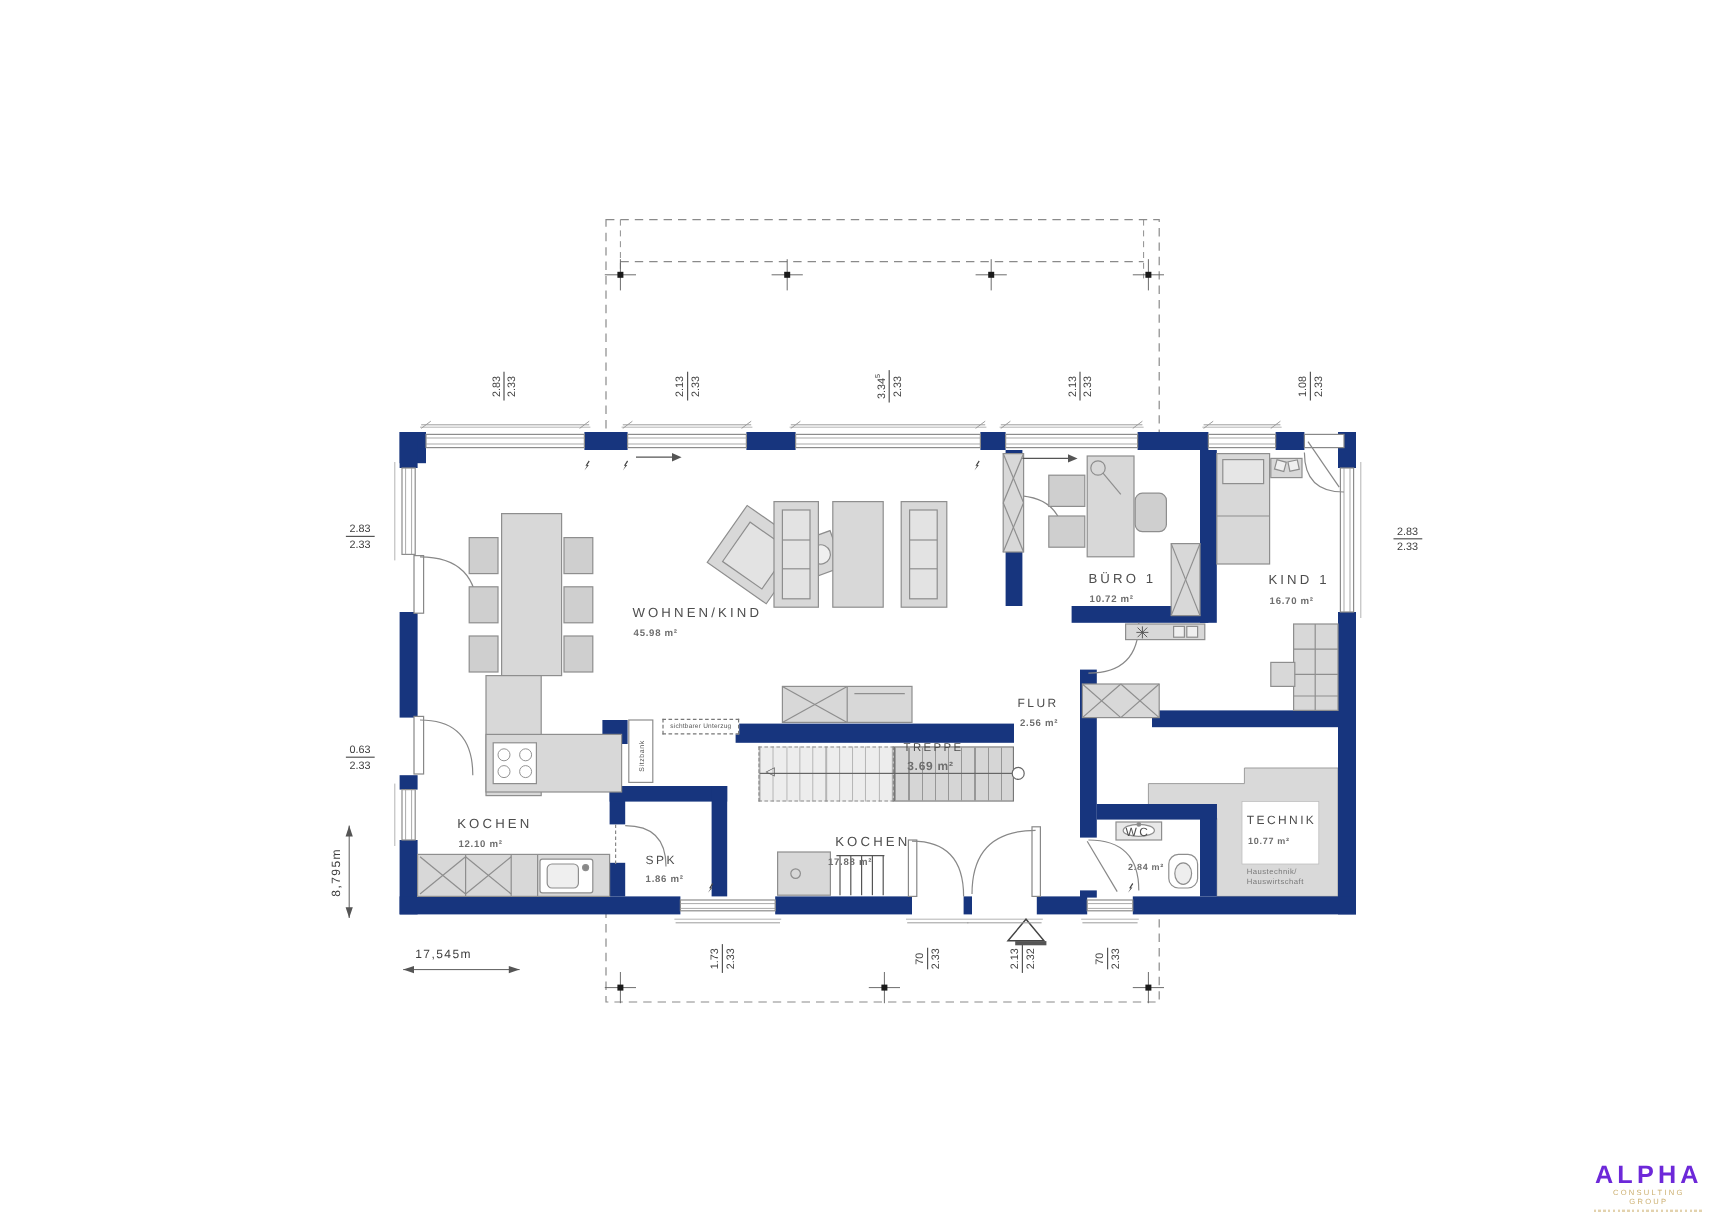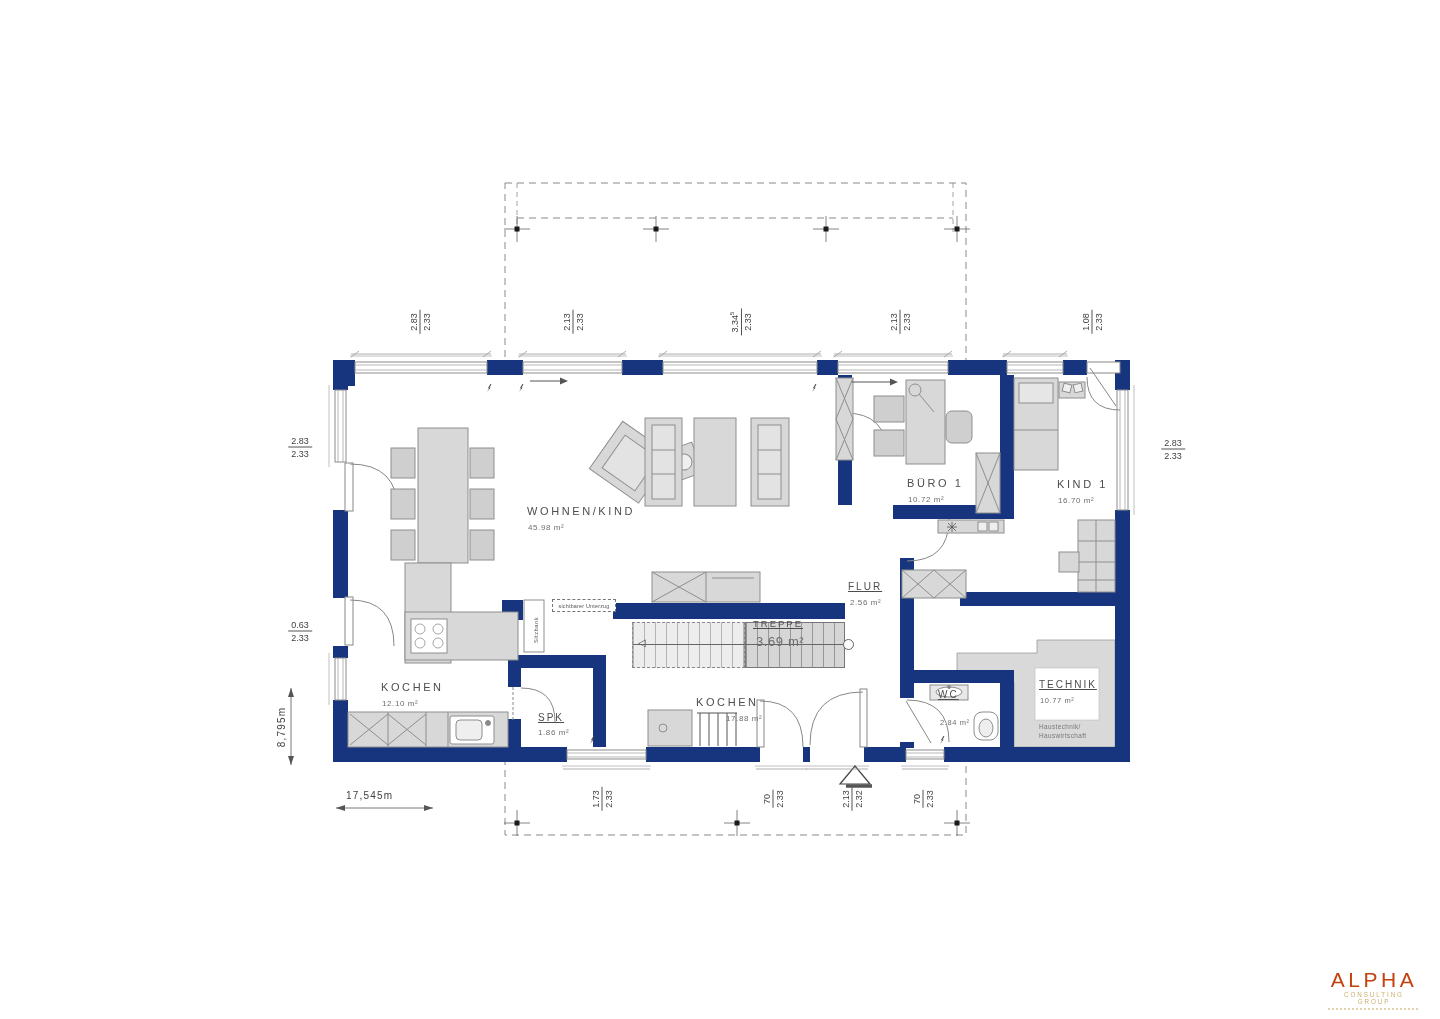--- a/index.html
+++ b/index.html
@@ -1,21 +1,21 @@
 <!DOCTYPE html>
 <html><head>
 <meta charset="utf-8">
 <style>
   html,body{margin:0;padding:0;background:#fff;}
   #canvas{position:relative;width:1440px;height:1019px;background:#fff;overflow:hidden;
           font-family:"Liberation Sans", sans-serif;}
   #plan-svg{position:absolute;left:0;top:0;}
   .lbl{position:absolute;color:#4d4d4d;font-size:11px;letter-spacing:2.6px;white-space:nowrap;}
-  .area{position:absolute;color:#6e6e6e;font-size:8px;letter-spacing:.6px;white-space:nowrap;}
-  .small-lbl{font-size:10px;letter-spacing:2px;text-decoration:underline;}
+  .area{position:absolute;color:#6e6e6e;font-size:8px;letter-spacing:.6px;white-space:nowrap;font-weight:bold;}
+  .small-lbl{font-size:10px;letter-spacing:2px;}
   .tiny-note{position:absolute;color:#787878;font-size:6.4px;letter-spacing:.4px;white-space:nowrap;}
   .dim{position:absolute;color:#3f3f3f;font-size:9px;line-height:10px;text-align:center;white-space:nowrap;}
   .dim .num{display:block;border-bottom:1px solid #555;padding:0 3px 1px;}
   .dim .den{display:block;padding-top:1px;}
   .dim sup{font-size:6px;}
   .rot{transform:translate(-50%,-50%) rotate(-90deg);}
   .up{transform:translate(-50%,-50%);}
   .dim-total{position:absolute;color:#3f3f3f;font-size:10px;letter-spacing:1.2px;white-space:nowrap;}
   .stairs{position:absolute;box-sizing:border-box;}
   .stairs-left{left:632px;top:622px;width:113px;height:46px;
@@ -26,21 +26,21 @@
     border:1px solid #777;}
   .stairs-mid{left:633px;top:644px;width:212px;height:1px;background:#666;}
   .stairs-circle{left:843px;top:639px;width:11px;height:11px;border:1px solid #666;border-radius:50%;background:#fff;}
   .stairs-arrow{left:638px;top:637px;color:#555;font-size:10px;}
   .beam-box{position:absolute;left:552px;top:599px;width:64px;height:13px;border:1px dashed #777;
     background:#fff;box-sizing:border-box;display:flex;align-items:center;justify-content:center;
     font-size:5.4px;color:#555;letter-spacing:.2px;white-space:nowrap;}
   .bench-lbl{position:absolute;left:536px;top:630px;transform:translate(-50%,-50%) rotate(-90deg);
     font-size:5.8px;color:#555;letter-spacing:.5px;}
   .logo{position:absolute;left:1328px;top:969px;width:92px;text-align:center;}
-  .logo-title{color:#c2410c;font-size:21px;font-weight:normal;letter-spacing:3.5px;line-height:21px;}
+  .logo-title{color:#6d28d9;font-size:21px;font-weight:bold;letter-spacing:3.5px;line-height:21px;}
   .logo-sub{color:#CBAE6E;font-size:6.3px;letter-spacing:1.9px;margin-top:1px;}
   .logo-tagline{height:2px;margin-top:3px;background:repeating-linear-gradient(90deg,#d9c392 0 2px,#fff 2px 4px);opacity:.75;}
 </style>
 </head>
 <body>
 
 <div id="canvas">
 
 <svg id="plan-svg" width="1440" height="1019" viewBox="0 0 1440 1019">
   <defs>
@@ -371,24 +371,24 @@
 <div class="lbl" style="left:527px;top:505px">WOHNEN/KIND</div>
 <div class="area" style="left:528px;top:523px">45.98 m²</div>
 
 <div class="lbl" style="left:381px;top:681px">KOCHEN</div>
 <div class="area" style="left:382px;top:699px">12.10 m²</div>
 
 <div class="lbl small-lbl" style="left:538px;top:712px">SPK</div>
 <div class="area" style="left:538px;top:728px">1.86 m²</div>
 
 <div class="lbl" style="left:696px;top:696px">KOCHEN</div>
-<div class="area" style="left:726px;top:714px">17.88 m²</div>
+<div class="area" style="left:690px;top:714px">17.88 m²</div>
 
 <div class="lbl small-lbl" style="left:753px;top:618px;font-size:9.5px">TREPPE</div>
-<div class="area" style="left:756px;top:634px;font-size:13px">3.69 m²</div>
+<div class="area" style="left:756px;top:634px;font-size:10px">3.69 m²</div>
 
 <div class="lbl small-lbl" style="left:848px;top:581px">FLUR</div>
 <div class="area" style="left:850px;top:598px">2.56 m²</div>
 
 <div class="lbl" style="left:907px;top:477px">BÜRO 1</div>
 <div class="area" style="left:908px;top:495px">10.72 m²</div>
 
 <div class="lbl" style="left:1057px;top:478px">KIND 1</div>
 <div class="area" style="left:1058px;top:496px">16.70 m²</div>
 

